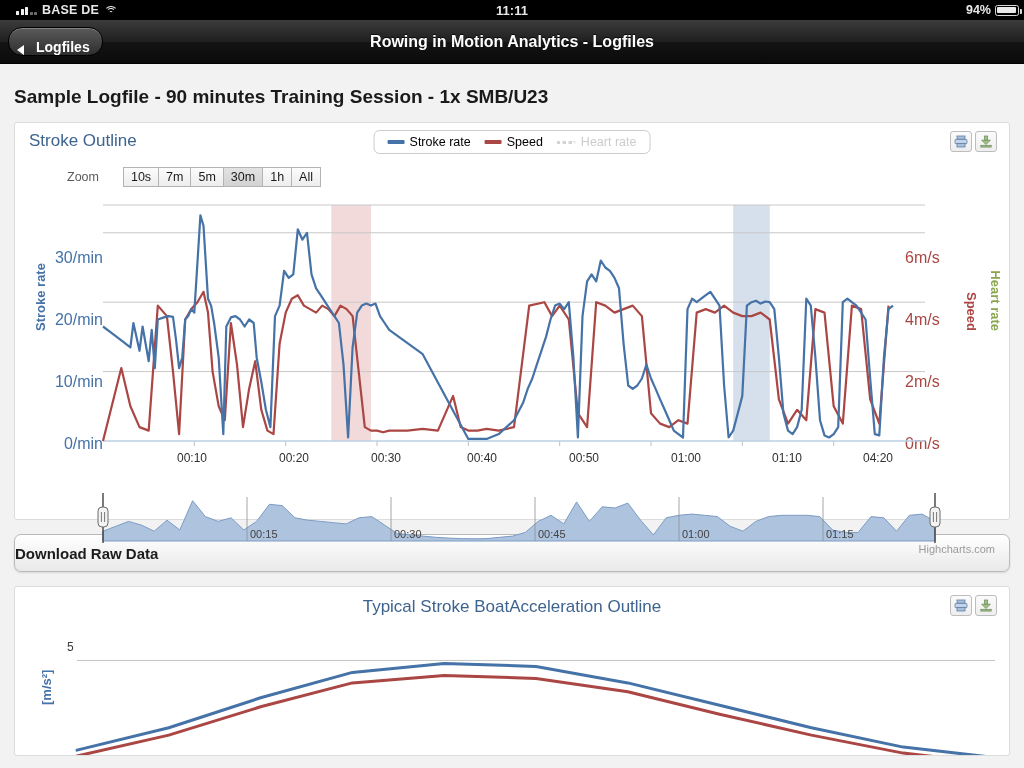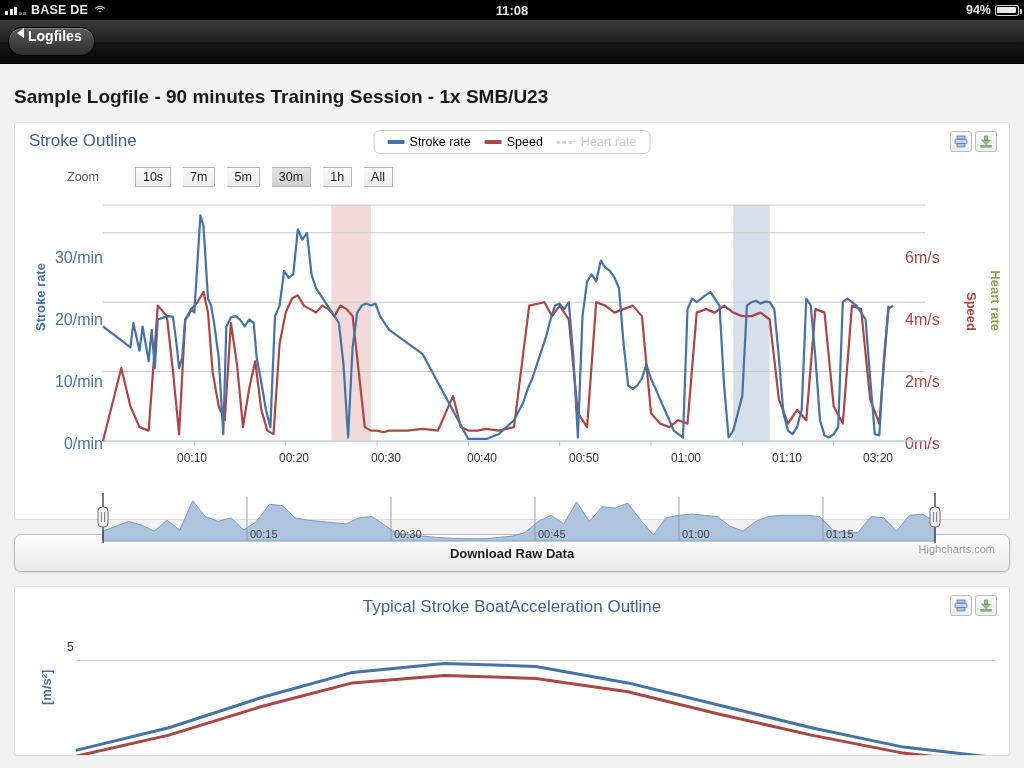--- a/index.html
+++ b/index.html
@@ -12,21 +12,21 @@
 
   
   .statusbar {
     height: 20px; width: 1024px;
     background: #000;
     color: #e8e8e8;
     display: flex; align-items: center;
     font-size: 12px; font-weight: bold;
     position: relative;
   }
-  .sb-left { display: flex; align-items: center; gap: 5px; padding-left: 5px; }
+  .sb-left { display: flex; align-items: center; gap: 5px; padding-left: 16px; }
   .sig { display: flex; align-items: flex-end; gap: 1.5px; height: 9px; }
   .sig i { width: 3px; background: #f0f0f0; display: block; border-radius: .5px; }
   .sig i:nth-child(1){height:4px} .sig i:nth-child(2){height:6px}
   .sig i:nth-child(3){height:8px}
   .sig i:nth-child(4){height:3px;background:#6a6a6a}
   .sig i:nth-child(5){height:3px;background:#6a6a6a}
   .carrier { font-size: 12.5px; letter-spacing: .2px; }
   .wifi { position: relative; width: 14px; height: 11px; }
   .wifi span {
     position: absolute; left: 50%; transform: translateX(-50%);
@@ -53,21 +53,21 @@
 
   
   .navbar {
     height: 44px; width: 1024px;
     background: linear-gradient(to bottom, #3c3c3c 0%, #1f1f1f 50%, #141414 51%, #0a0a0a 100%);
     border-bottom: 1px solid #000;
     display: flex; align-items: center; position: relative;
   }
   .backbtn {
     margin-left: 8px; height: 29px;
-    display: flex; align-items: flex-start; gap: 4px;
+    display: flex; align-items: flex-end; gap: 12px;
     padding: 0 12px 0 8px;
     background: linear-gradient(to bottom, #5a5a5a, #2e2e2e);
     border: 1px solid #000; border-radius: 14px;
     color: #fff; font-size: 14px; font-weight: bold;
     box-shadow: inset 0 1px 0 rgba(255,255,255,.25);
     cursor: pointer;
   }
   .chev {
     width: 0; height: 0; display:inline-block;
     border-top: 5px solid transparent; border-bottom: 5px solid transparent;
@@ -122,21 +122,21 @@
   
   .zoomrow {
     display: flex; align-items: center; gap: 24px;
     padding: 4px 0 0 52px; font-size: 12.5px; color: #5a5a5a;
   }
   .zbtns { display: flex; }
   .zbtn {
     border: 1px solid #b4b4b4; border-left: none;
     background: linear-gradient(to bottom,#fcfcfc,#ededed);
     padding: 2px 7px; font-size: 12.5px; color: #1b1b1b;
-    cursor: pointer; min-width: 26px; text-align: center; margin-left: 12px;
+    cursor: pointer; min-width: 26px; text-align: center;
   }
   .zbtn:first-child { border-left: 1px solid #b4b4b4; }
   .zbtn.sel { background: linear-gradient(to bottom,#e2e2e2,#d2d2d2); font-weight: normal; }
 
   
   .plotwrap { position: relative; height: 300px; margin-top: 4px; }
   .ylabel-left {
     position: absolute; left: 18px; top: 140px;
     transform: rotate(-90deg); transform-origin: left top;
     font-size: 13px; font-weight: bold; color: #4572A7; white-space: nowrap;
@@ -160,22 +160,22 @@
 
   
   .navwrap { position: relative; height: 58px; margin-top: 2px; }
   .credit { position: absolute; right: 14px; bottom: -4px; font-size: 11px; color: #9a9a9a; }
 
   
   .dlbtn {
     margin: 14px 14px 0 14px; height: 38px;
     background: linear-gradient(to bottom,#ffffff,#e9e9e9);
     border: 1px solid #bababa; border-radius: 7px;
-    display: flex; align-items: center; justify-content: center;
-    font-size: 13px; font-weight: bold; color: #1c1c1c;
+    display: flex; align-items: center; 
+    font-size: 15px; font-weight: bold; color: #1c1c1c;
     box-shadow: 0 1px 2px rgba(0,0,0,.12);
     cursor: pointer;
   }
 
   
   .panel2 { margin-top: 14px; height: 170px; position: relative; overflow: hidden; }
   .chart2-title {
     text-align: center; font-size: 17px; color: #3d638f; padding-top: 10px;
   }
   .c2-ylabel {
@@ -196,34 +196,35 @@
         <i></i>
         <i></i>
       </span>
     <span class="carrier">BASE DE</span>
     <span class="wifi">
         <span></span>
         <span></span>
         <span></span>
       </span>
   </div>
-  <div class="sb-center">11:08</div>
+  <div class="sb-center">11:11</div>
   <div class="sb-right">
     <span>94%</span>
     <span class="batt">
         <i></i>
       </span>
   </div>
 </div>
 
 <div class="navbar">
   <div class="backbtn">
     <span class="chev"></span>
     <span>Logfiles</span>
   </div>
+  <div class="navtitle">Rowing in Motion Analytics - Logfiles</div>
 </div>
 
 <div class="page">
 
   <div class="pagetitle">Sample Logfile - 90 minutes Training Session - 1x SMB/U23</div>
 
   <div class="panel" style="height:398px;position:relative;">
 
     <div class="chart-head">
       <div class="chart-title">Stroke Outline</div>
@@ -288,21 +289,21 @@
       <div class="ytick r" style="top:120px">4m/s</div>
       <div class="ytick r" style="top:58px">6m/s</div>
 
       <div class="xtick" style="left:177px;top:260px">00:10</div>
       <div class="xtick" style="left:279px;top:260px">00:20</div>
       <div class="xtick" style="left:371px;top:260px">00:30</div>
       <div class="xtick" style="left:467px;top:260px">00:40</div>
       <div class="xtick" style="left:569px;top:260px">00:50</div>
       <div class="xtick" style="left:671px;top:260px">01:00</div>
       <div class="xtick" style="left:772px;top:260px">01:10</div>
-      <div class="xtick" style="left:863px;top:260px">03:20</div>
+      <div class="xtick" style="left:863px;top:260px">04:20</div>
 
       <svg class="svgchart" id="svg1" width="994" height="300">
           <rect x="316.33333333333337" y="14" width="39.57777777777778" height="236" fill="#f2dada"></rect>
           <rect x="718.2" y="14" width="36.5333333333333" height="236" fill="#d6dfec"></rect>
           <line x1="88" x2="910" y1="250" y2="250" stroke="#bcd0e3" stroke-width="1"></line>
           <line x1="88" x2="910" y1="180.58823529411762" y2="180.58823529411762" stroke="#c8c8c8" stroke-width="1"></line>
           <line x1="88" x2="910" y1="111.17647058823528" y2="111.17647058823528" stroke="#c8c8c8" stroke-width="1"></line>
           <line x1="88" x2="910" y1="41.764705882352956" y2="41.764705882352956" stroke="#c8c8c8" stroke-width="1"></line>
           <line x1="88" x2="910" y1="14" y2="14" stroke="#c8c8c8" stroke-width="1"></line>
           <line x1="179.33333333333331" x2="179.33333333333331" y1="250" y2="255" stroke="#c0c0c0"></line>

